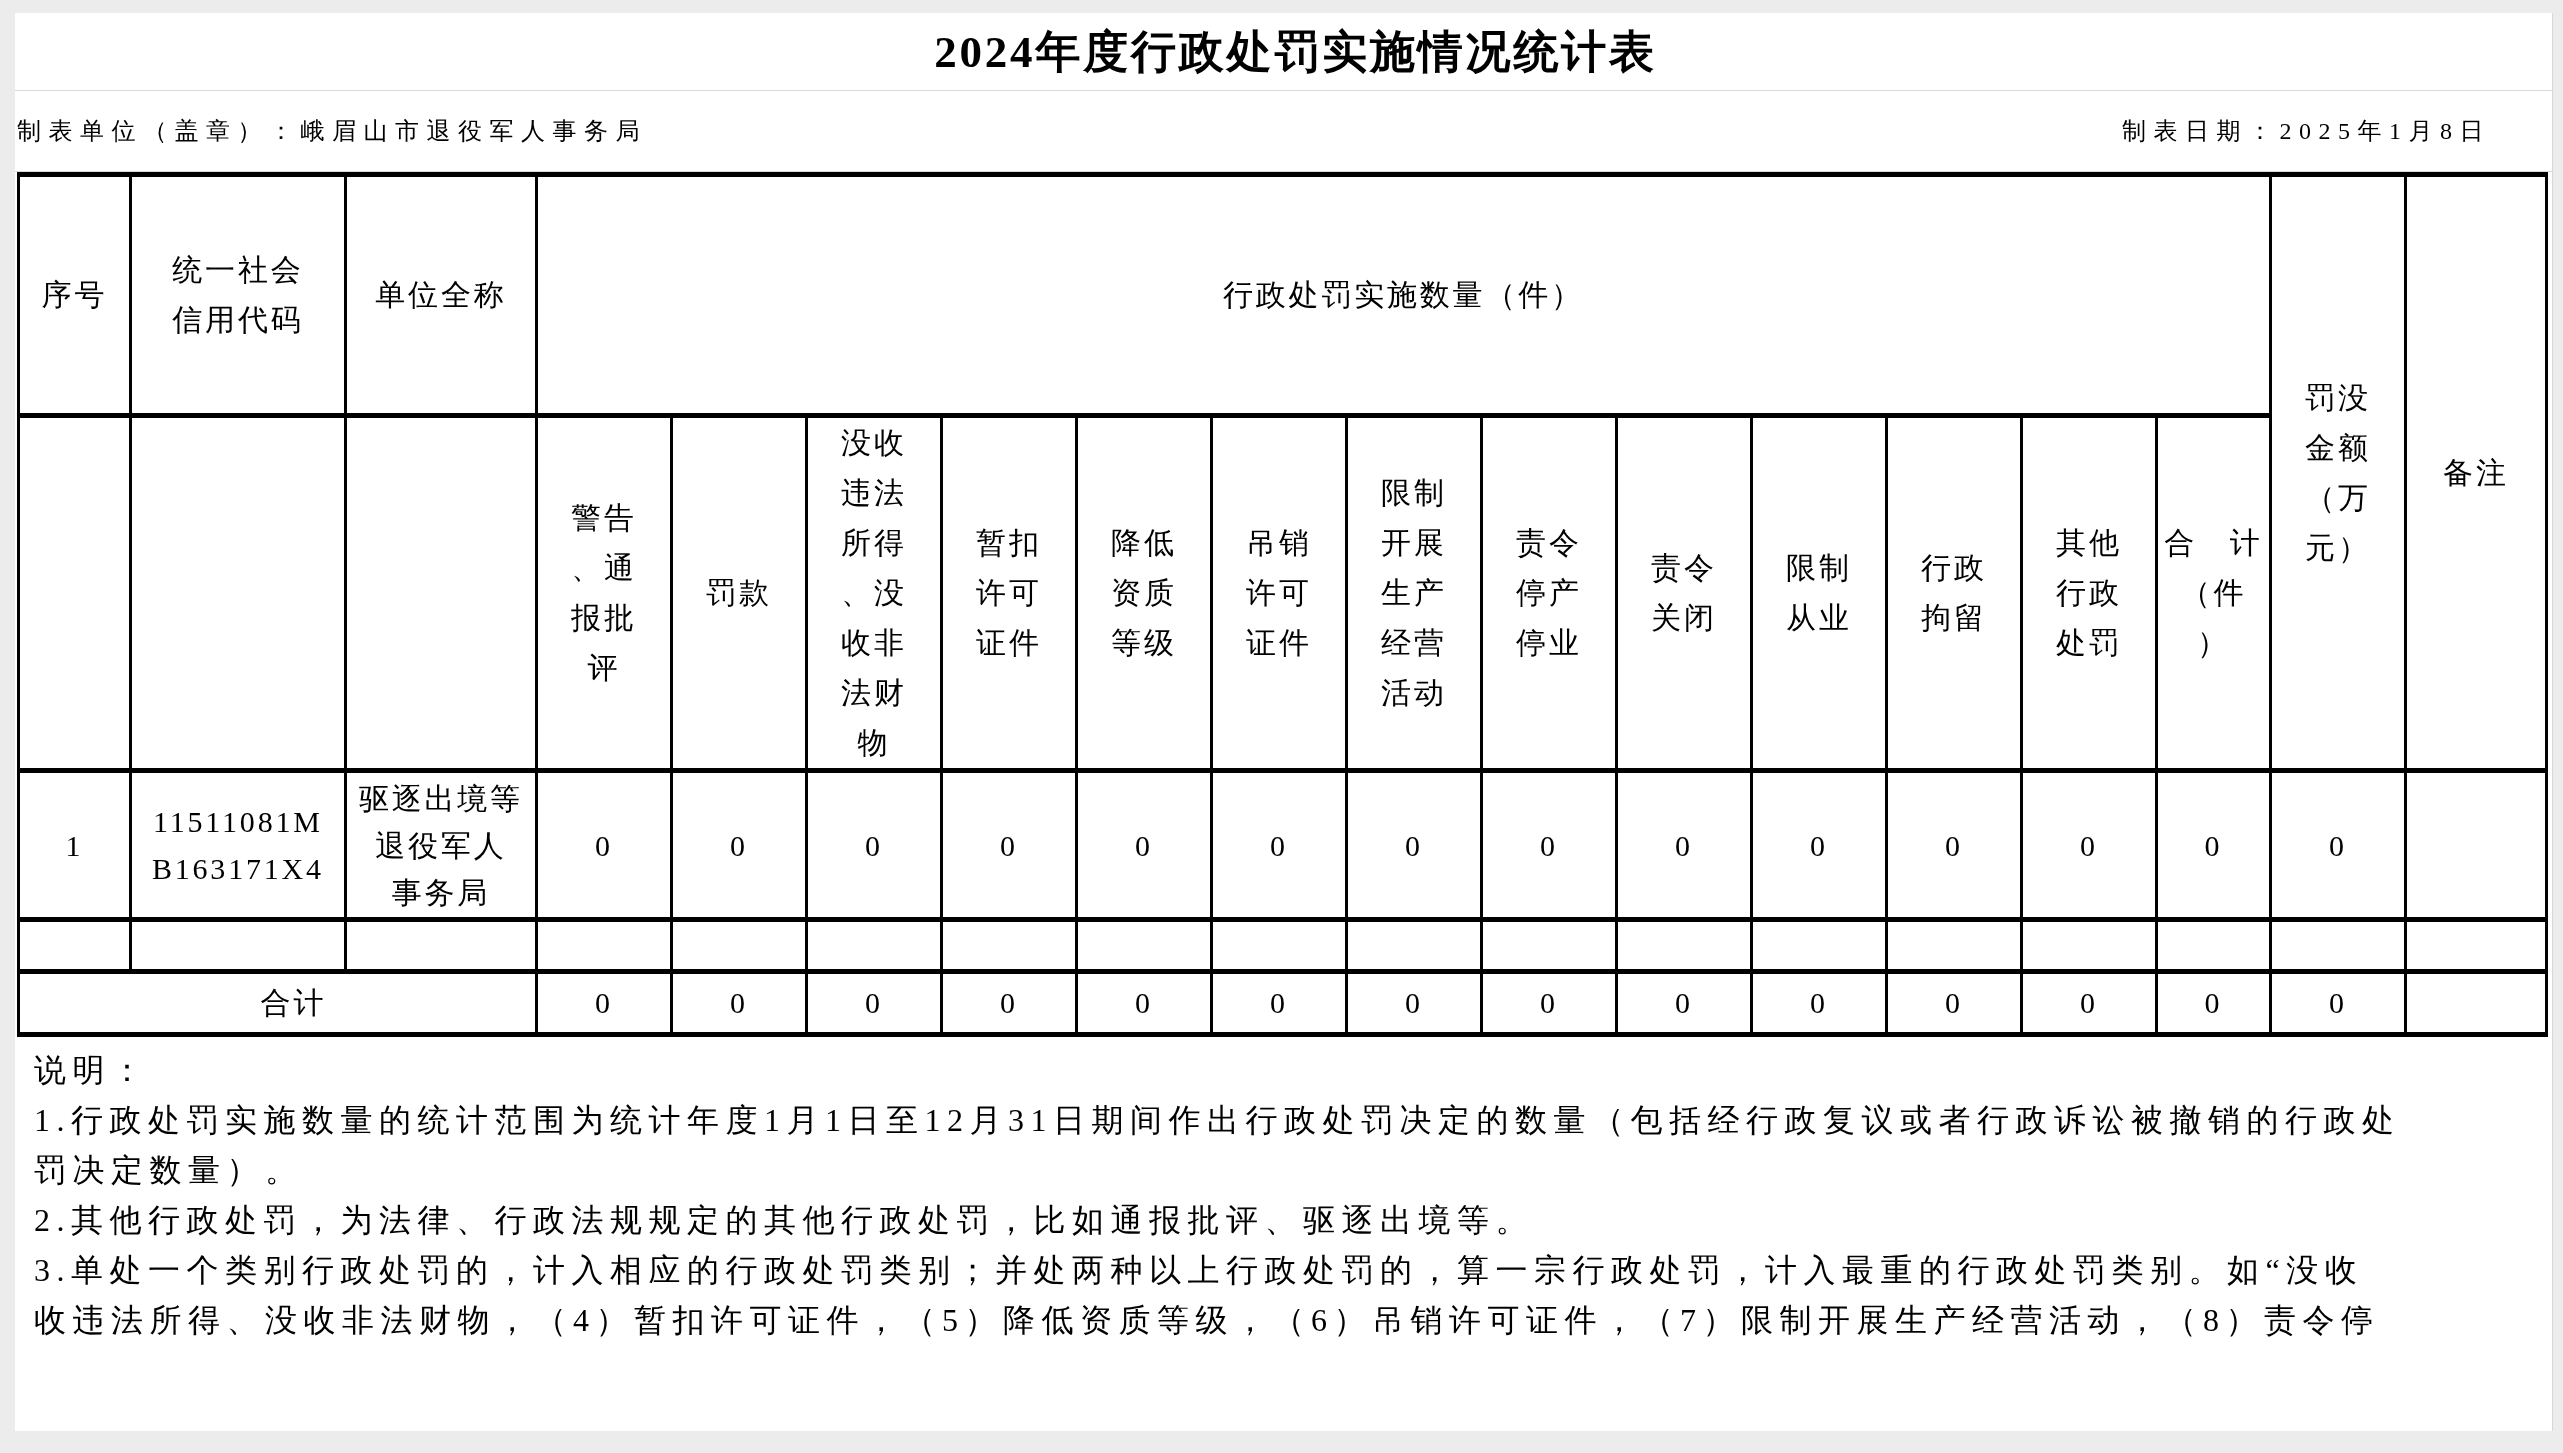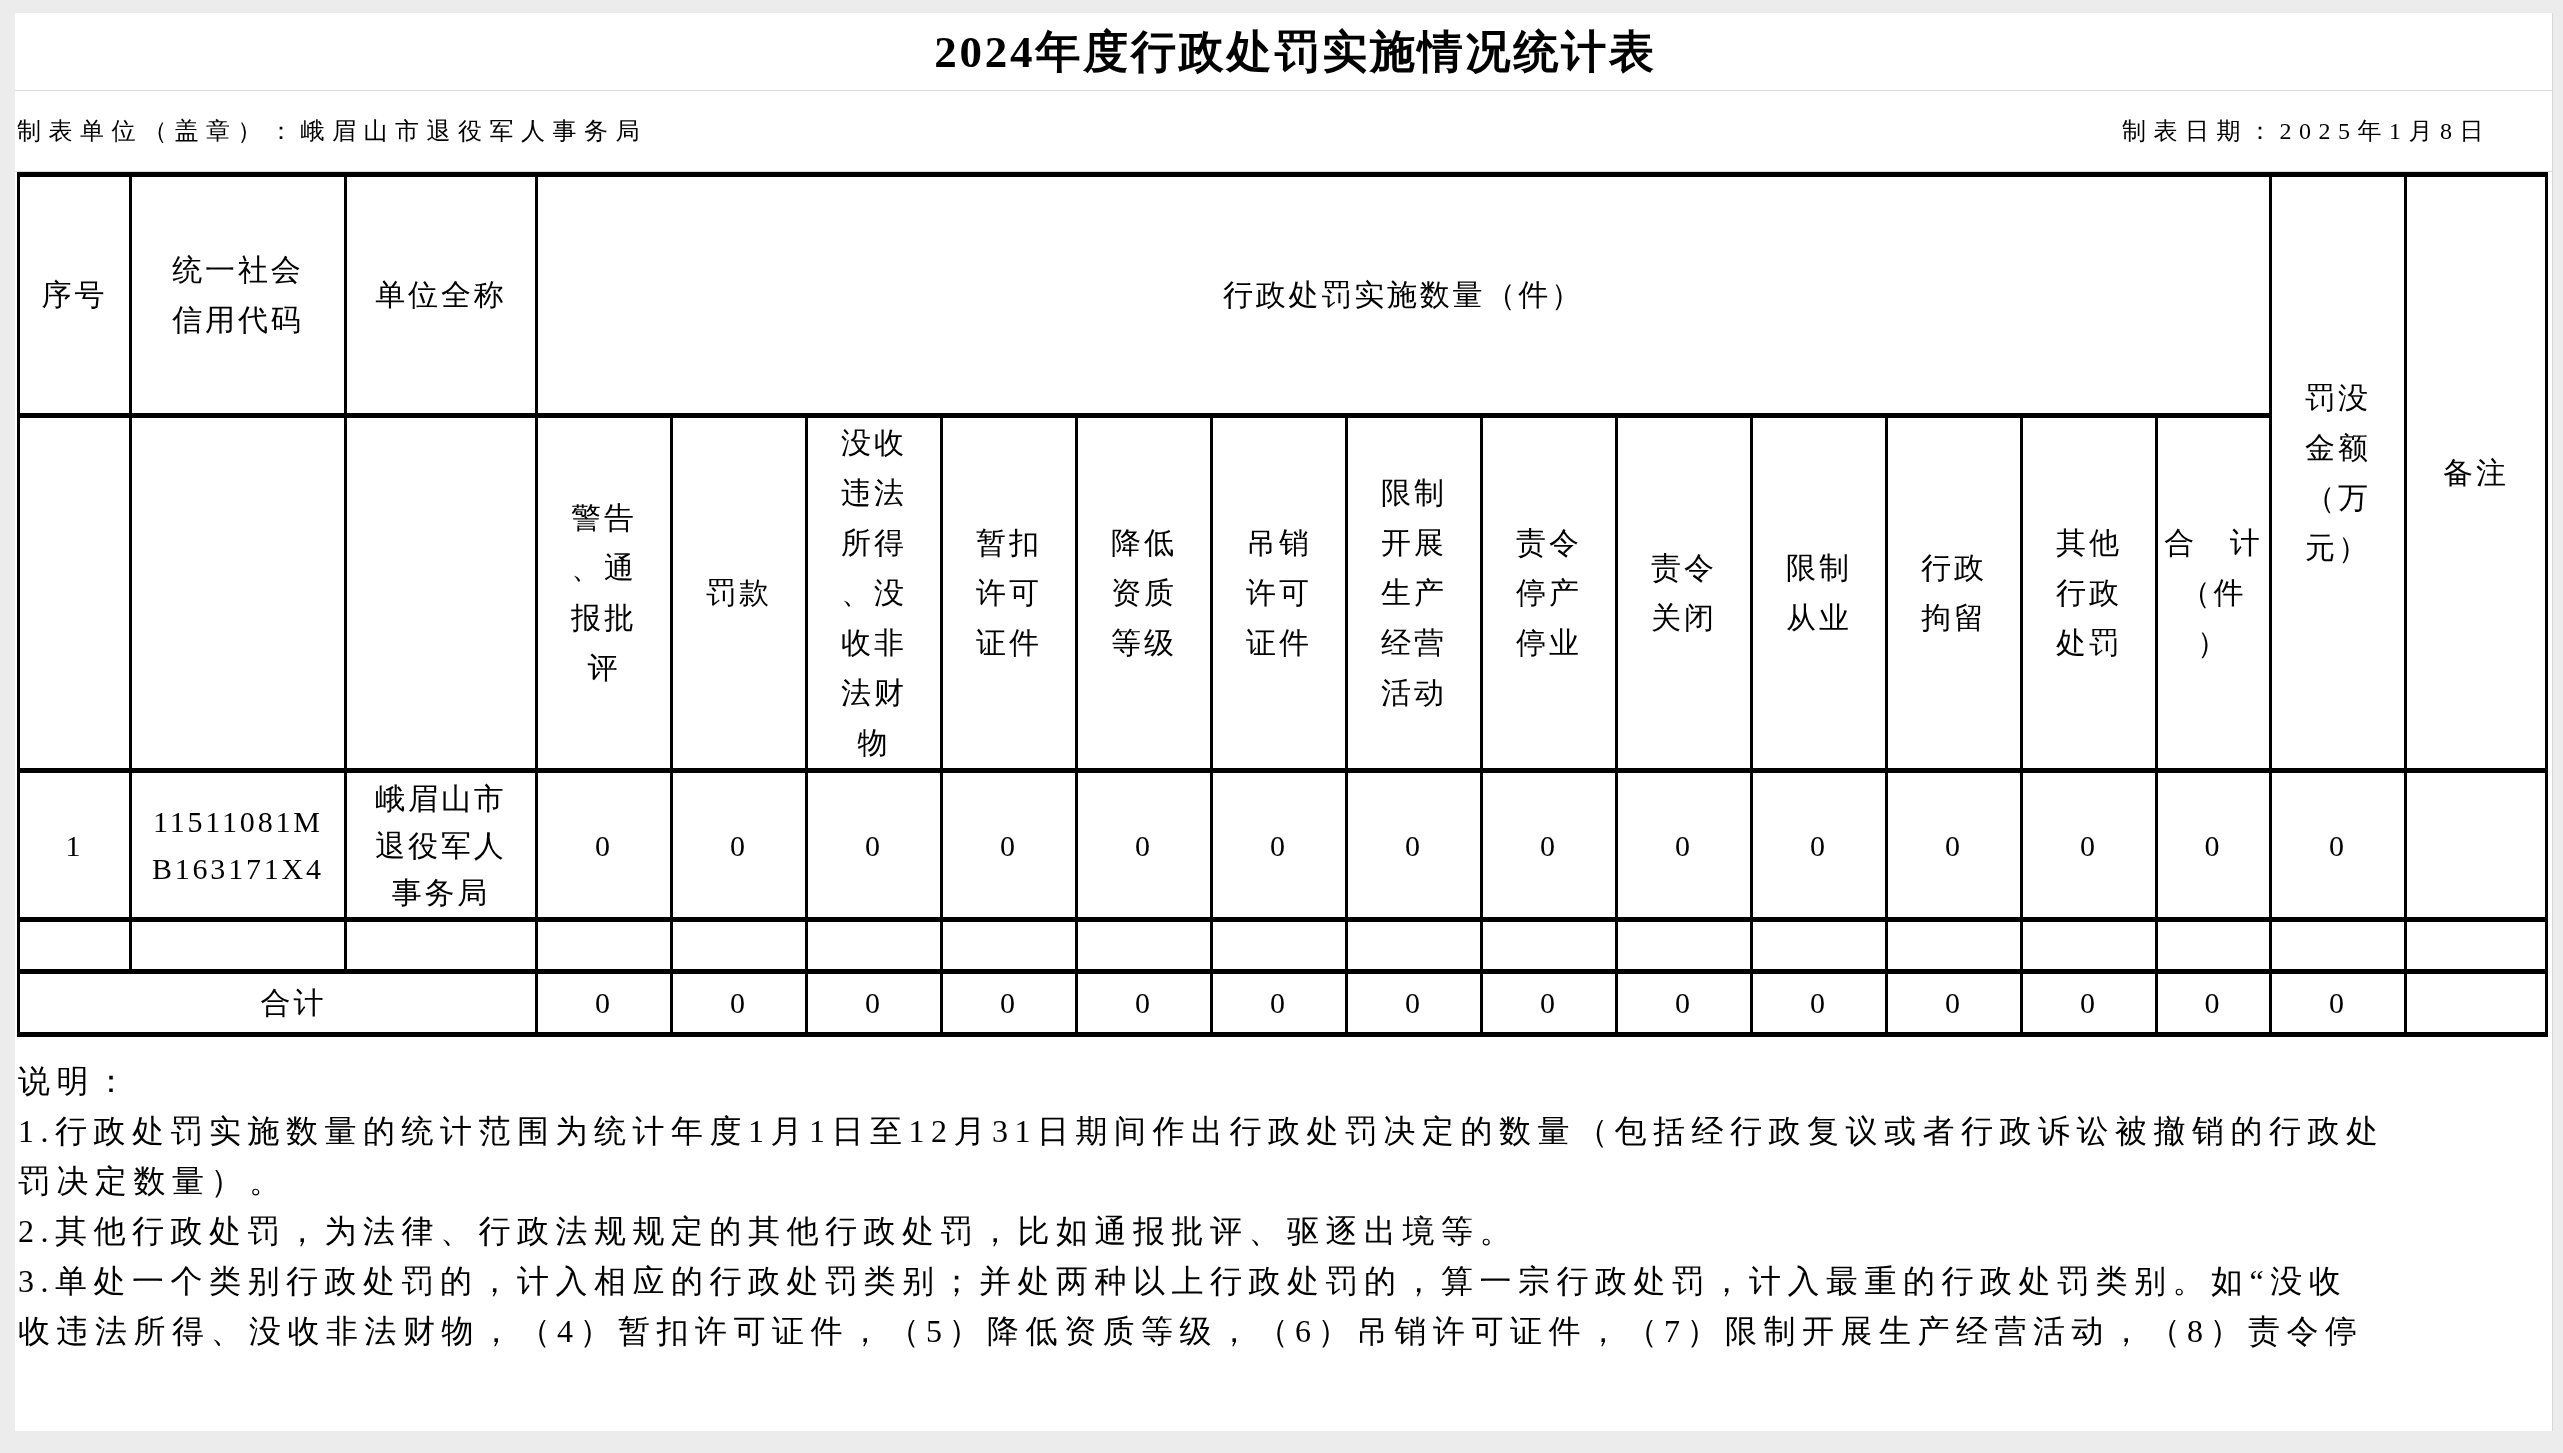--- a/index.html
+++ b/index.html
@@ -45,21 +45,21 @@
   tr.h2{height:355px;}
   tr.r-data{height:149px;}
   tr.r-empty{height:52px;}
   tr.r-total{height:63px;margin-left:44px;}
   td.num{font-size:34px;letter-spacing:0;}
   td.code{font-size:32px;letter-spacing:1.9px;line-height:47px;}
   td.uname{font-size:30px;letter-spacing:3.7px;line-height:47px;}
   td.total-label{font-size:32px;letter-spacing:32px;text-indent:32px;}
   tr.r-data td{line-height:47px;}
   .notes{
-    margin-left:3px;padding-top:19px;
+    margin-left:19px;padding-top:8px;
     font-size:32px;letter-spacing:6.5px;line-height:50px;
     overflow:hidden;height:372px;
   }
   .notes .nline{white-space:nowrap;}
 </style>
 </head>
 <body>
 
 <div class="page">
 
@@ -152,21 +152,21 @@
 处罚</th>
       <th>合　计
 （件
 ）</th>
     </tr>
 
     <tr class="r-data">
       <td class="num">1</td>
       <td class="code">11511081M
 B163171X4</td>
-      <td class="uname">峨眉山市
+      <td class="uname">驱逐出境等
 退役军人
 事务局</td>
       <td class="num">0</td>
       <td class="num">0</td>
       <td class="num">0</td>
       <td class="num">0</td>
       <td class="num">0</td>
       <td class="num">0</td>
       <td class="num">0</td>
       <td class="num">0</td>

